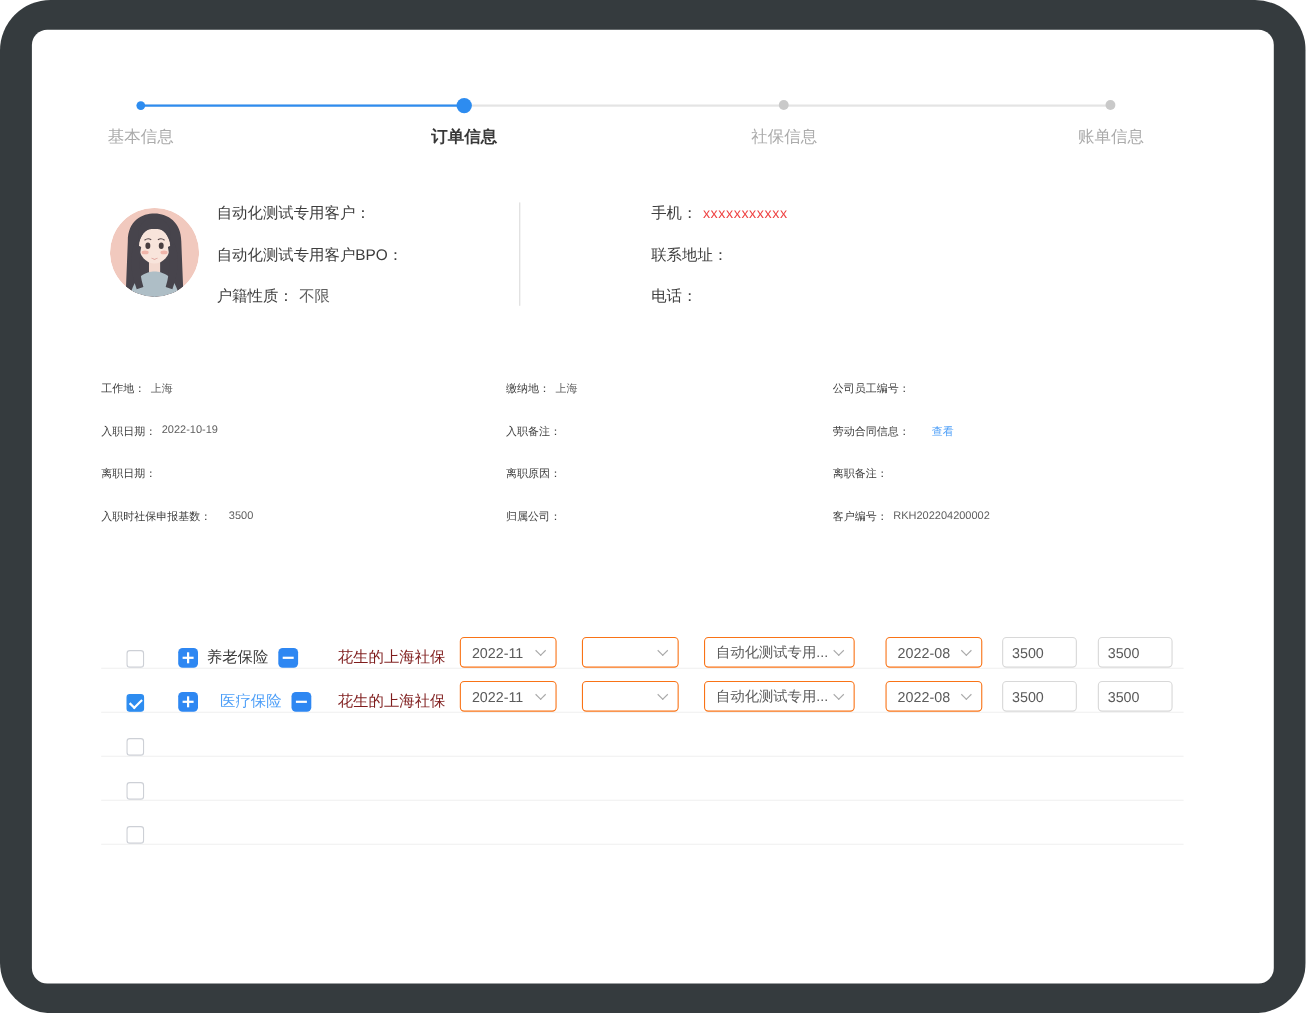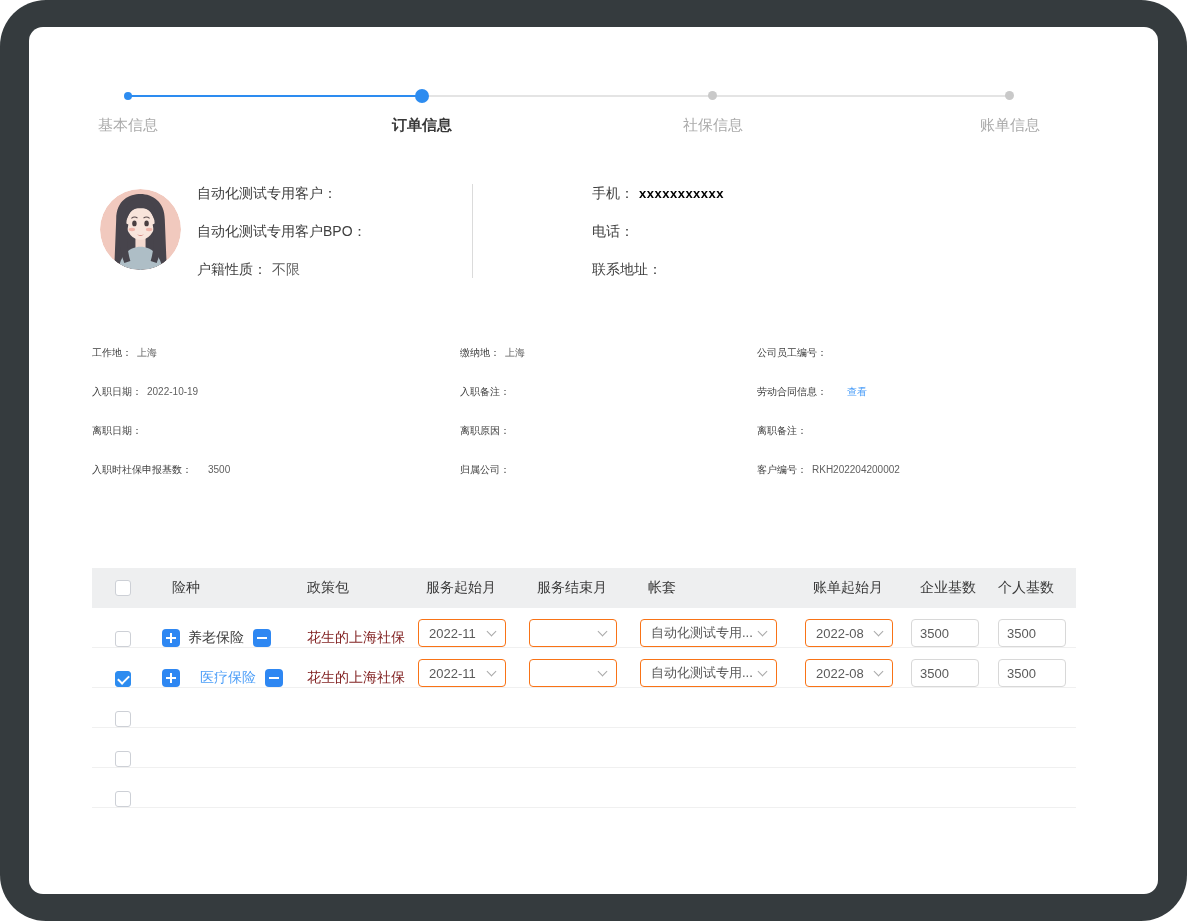--- a/index.html
+++ b/index.html
@@ -25,21 +25,21 @@
   .step-label.active { color:#383838; font-weight:bold; }
 
   
   .avatar { position:absolute; left:71px; top:162px; width:81px; height:81px;
     border-radius:50%; overflow:hidden; }
   .p-col { position:absolute; top:156px; }
   .p-left { left:168px; }
   .p-right { left:563px; }
   .p-row { height:38px; line-height:20px; font-size:14px; color:#3e3e3e; white-space:nowrap; }
   .p-row .val { margin-left:5px; color:#606060; }
-  .p-right .p-row:first-child .val { font-size:13px; color:#000000; letter-spacing:0.5px;font-weight:bold; }
+  .p-right .p-row:first-child .val { font-size:13px; color:#ef4444; letter-spacing:0.5px; }
   .v-divider { position:absolute; left:443px; top:157px; width:1px; height:94px; background:#dbdbdb; }
 
   
   .details { position:absolute; left:63px; top:306px; width:1003px;
     display:grid; grid-template-columns:368px 297px 1fr; }
   .d-cell { height:39px; display:flex; align-items:center; font-size:10px;
     color:#3e3e3e; white-space:nowrap; }
   .d-val { margin-left:5px; color:#606060; }
   .d-val.gap { margin-left:16px; }
   .d-link { margin-left:20px; color:#4c9ef8; text-decoration:none; cursor:pointer; }
@@ -141,22 +141,22 @@
   <div class="p-col p-left">
     <div class="p-row"><span class="lbl">自动化测试专用客户：</span><span class="val"></span></div>
     <div class="p-row"><span class="lbl">自动化测试专用客户BPO：</span><span class="val"></span></div>
     <div class="p-row"><span class="lbl">户籍性质：</span><span class="val">不限</span></div>
   </div>
 
   <div class="v-divider"></div>
 
   <div class="p-col p-right">
     <div class="p-row"><span class="lbl">手机：</span><span class="val">xxxxxxxxxxx</span></div>
+    <div class="p-row"><span class="lbl">联系地址：</span><span class="val"></span></div>
     <div class="p-row"><span class="lbl">电话：</span><span class="val"></span></div>
-    <div class="p-row"><span class="lbl">联系地址：</span><span class="val"></span></div>
   </div>
 
   <div class="details">
     <div class="d-cell">
         <span class="d-lbl">工作地：</span>
         <span class="d-val">上海</span>
       </div>
     <div class="d-cell">
         <span class="d-lbl">缴纳地：</span>
         <span class="d-val">上海</span>
@@ -197,33 +197,20 @@
         <span class="d-lbl">归属公司：</span>
         <span class="d-val"></span>
       </div>
     <div class="d-cell">
         <span class="d-lbl">客户编号：</span>
         <span class="d-val">RKH202204200002</span>
       </div>
   </div>
 
   <div class="ins-table">
-    <div class="thead">
-      <div class="c-check">
-          <span class="cb"></span>
-        </div>
-      <div class="c-ins">险种</div>
-      <div class="c-pol">政策包</div>
-      <div class="c-ss">服务起始月</div>
-      <div class="c-se">服务结束月</div>
-      <div class="c-acc">帐套</div>
-      <div class="c-bill">账单起始月</div>
-      <div class="c-comp">企业基数</div>
-      <div class="c-pers">个人基数</div>
-    </div>
 
     <div class="trow">
       <div class="c-check">
           <span class="cb"></span>
         </div>
       <div class="c-ins">
         <span class="sqbtn plus"></span>
         <span class="ins-name">养老保险</span>
         <span class="sqbtn minus"></span>
       </div>

